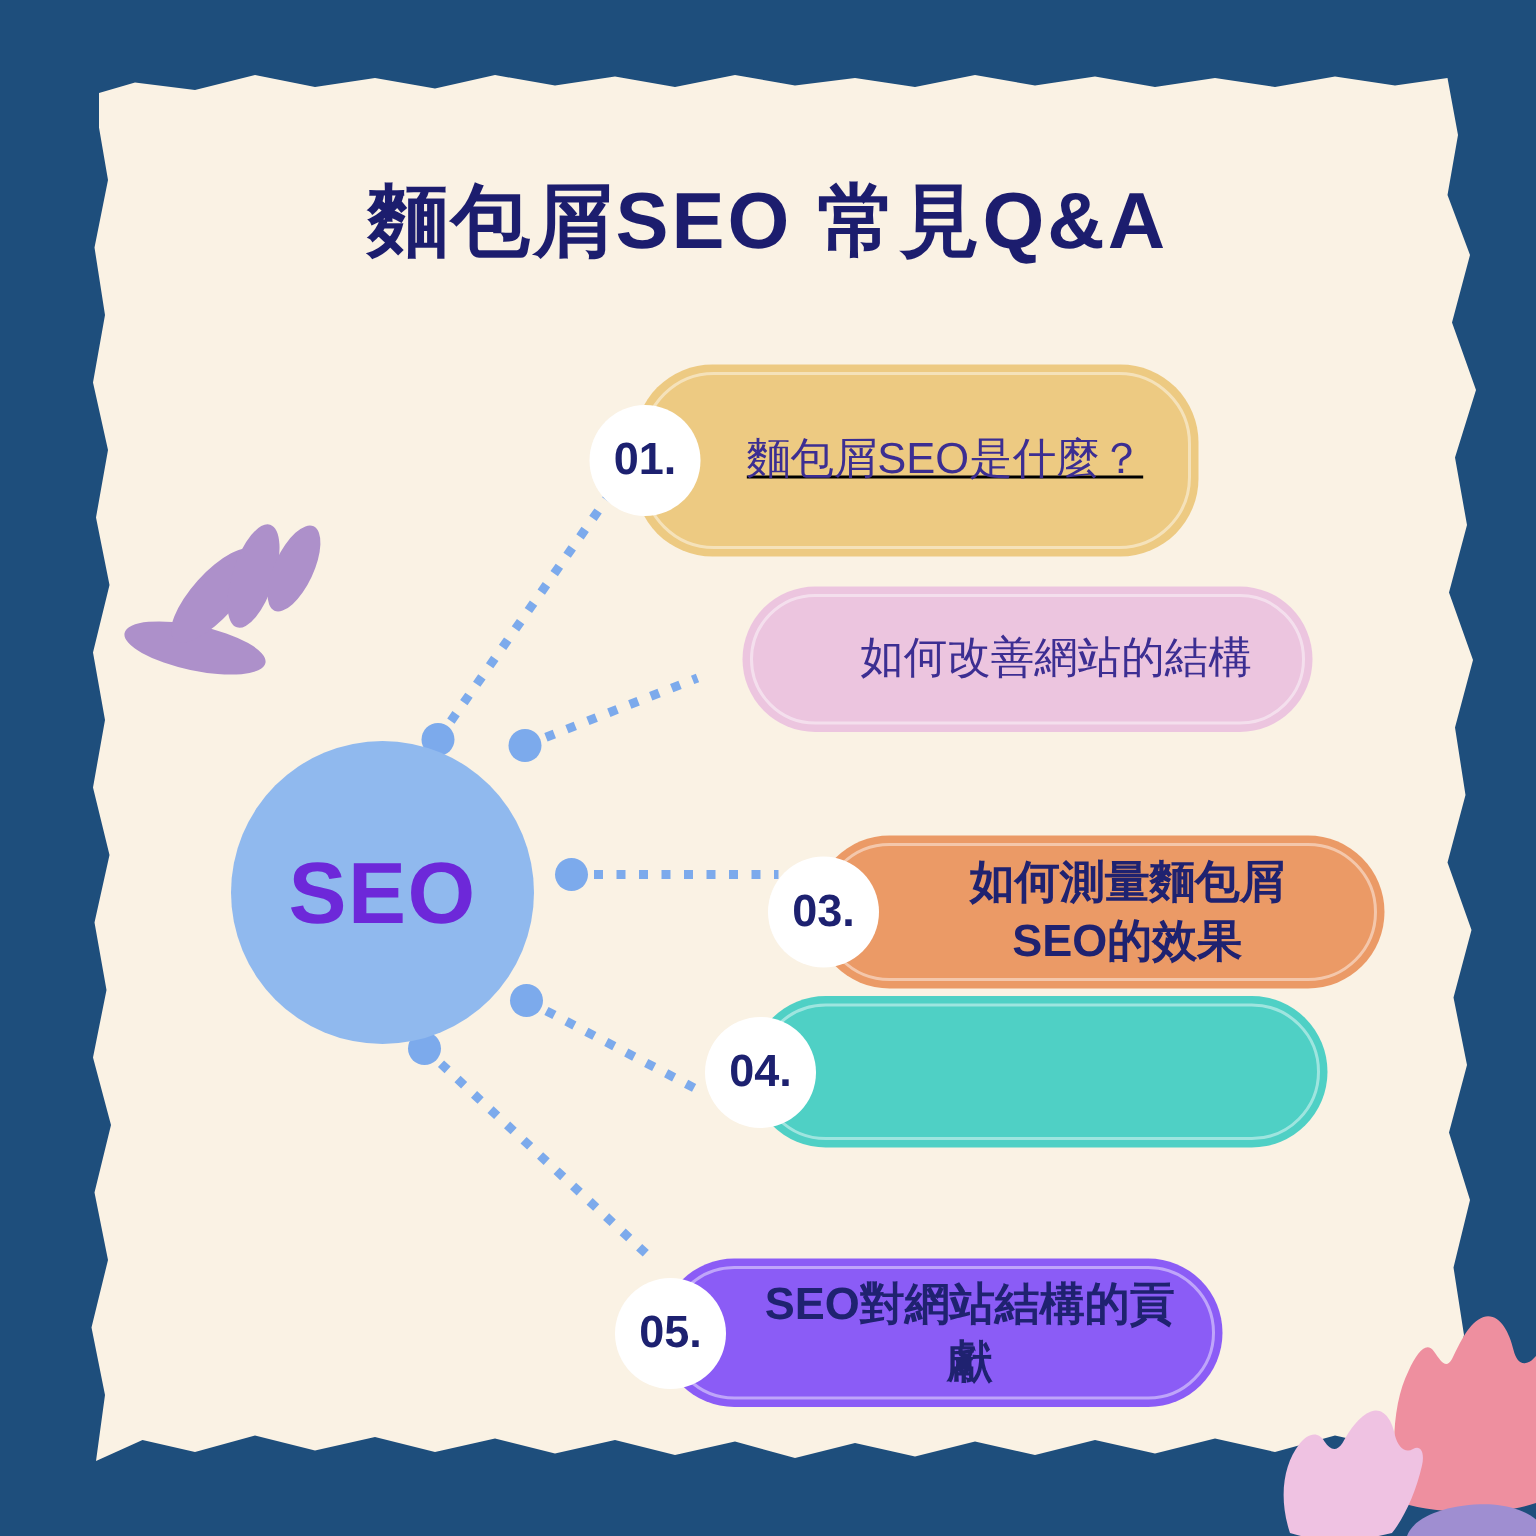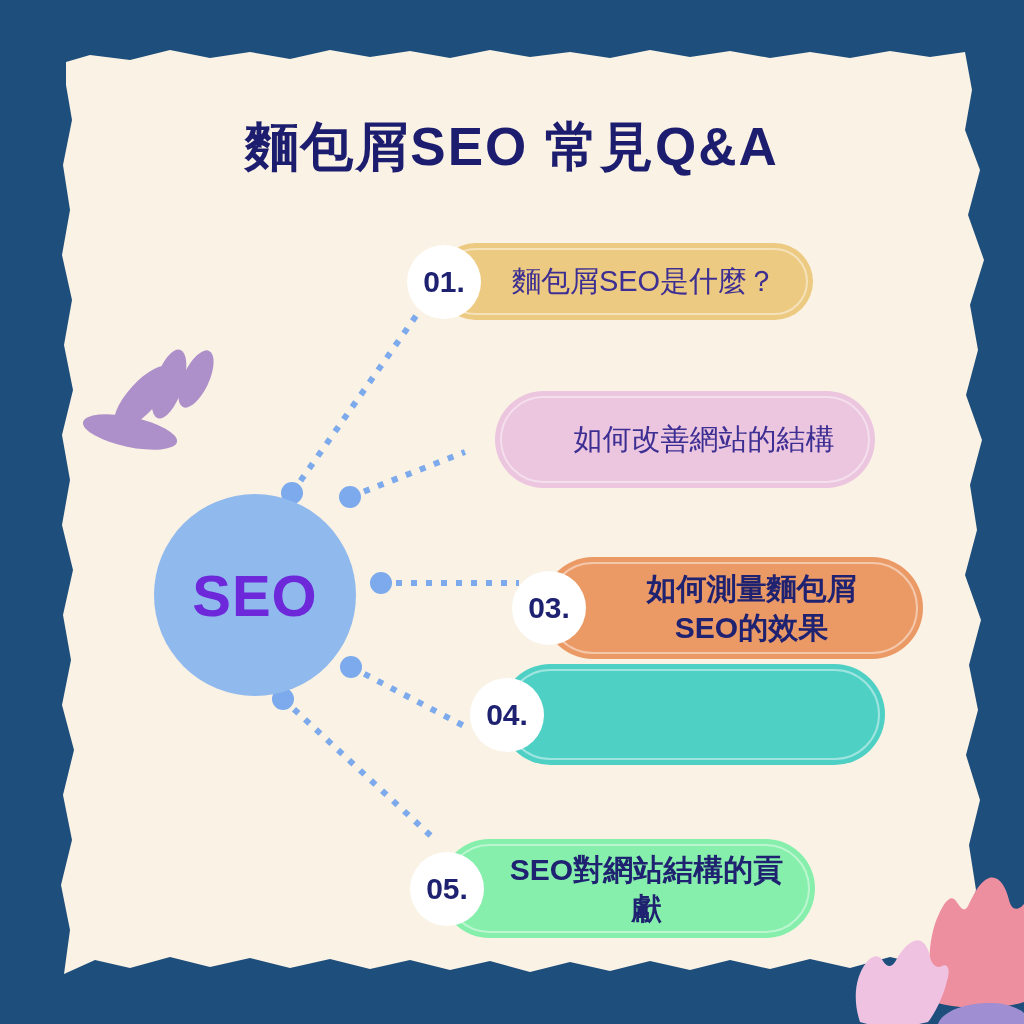--- a/index.html
+++ b/index.html
@@ -40,21 +40,21 @@
     font-size:30px;font-weight:bold;color:#1d2170;z-index:2;
   }
   .pill .pill-label{
     position:relative;z-index:1;
     padding:0 24px 0 62px;text-align:center;
     white-space:pre-line;line-height:1.3;
   }
   .label-light{font-size:29px;font-weight:normal;color:#3c2e92;}
   .label-bold{font-size:30px;font-weight:bold;color:#1f2270;}
 
-  .pill-1{left:437px;top:243px;width:376px;height:77px;}
+  .pill-1{left:423px;top:243px;width:376px;height:128px;text-decoration:underline;}
   .pill-2{left:495px;top:391px;width:380px;height:97px;}
   .pill-3{left:542px;top:534px;width:381px;height:102px;margin-top:23px;}
   .pill-4{left:500px;top:664px;width:385px;height:101px;}
   .pill-5{left:440px;top:839px;width:375px;height:99px;}
 
   .connector{stroke:#7caaec;stroke-width:6;fill:none;stroke-dasharray:6 9;}
   .connector-dot{fill:#7caaec;}
   .paper-shape{fill:#faf2e4;}
   .petal{fill:#ad90ca;}
   .tulip-salmon{fill:#ee8f9f;}
@@ -119,21 +119,21 @@
   <div class="pill pill-3" style="background-color: rgb(235, 154, 102);">
     <span class="num-badge">03.</span>
     <span class="pill-label label-bold">如何測量麵包屑
 SEO的效果</span>
   </div>
 
   <div class="pill pill-4" style="background-color: rgb(79, 208, 197);">
     <span class="num-badge">04.</span>
   </div>
 
-  <div class="pill pill-5" style="background-color: #86efac;">
+  <div class="pill pill-5" style="background-color: #8b5cf6;">
     <span class="num-badge">05.</span>
     <span class="pill-label label-bold">SEO對網站結構的貢獻</span>
   </div>
 
   <svg class="layer" style="z-index:6" viewBox="0 0 1024 1024">
     <path class="tulip-salmon" d="
       M934,1002 C926,968 929,934 939,914 C945,901 951,894 956,901
       C961,908 964,913 968,906 C974,894 979,882 989,878
       C999,875 1006,887 1009,900 C1011,908 1015,911 1021,907
       L1024,904 L1024,1002 C1000,1010 962,1010 934,1002 Z"></path>

